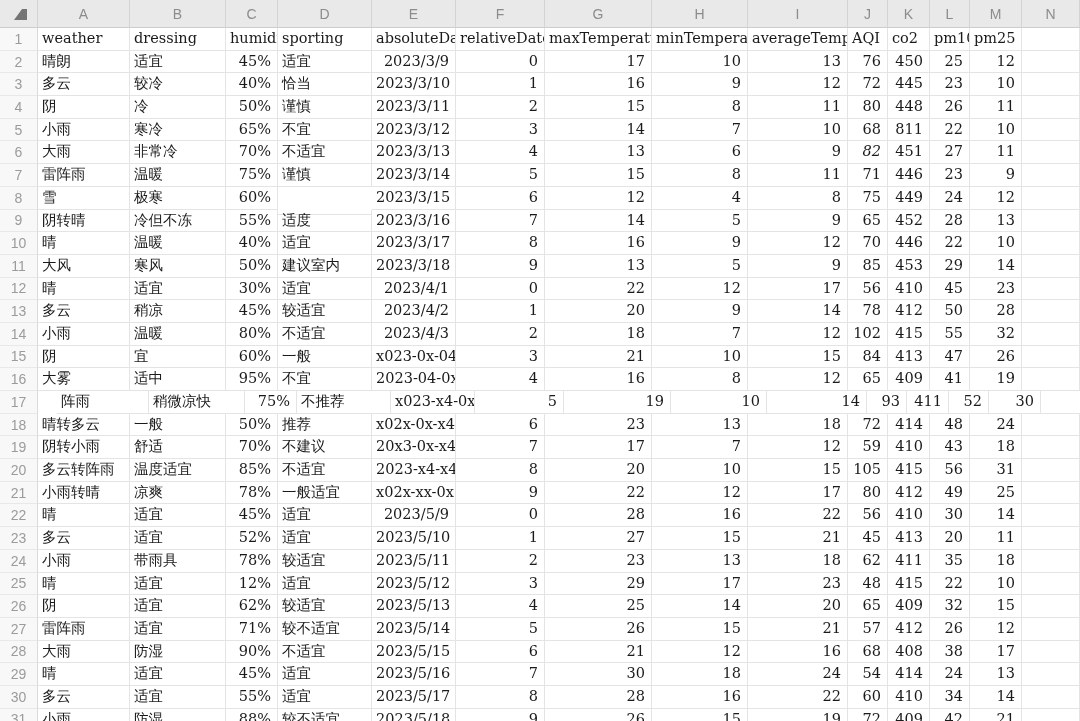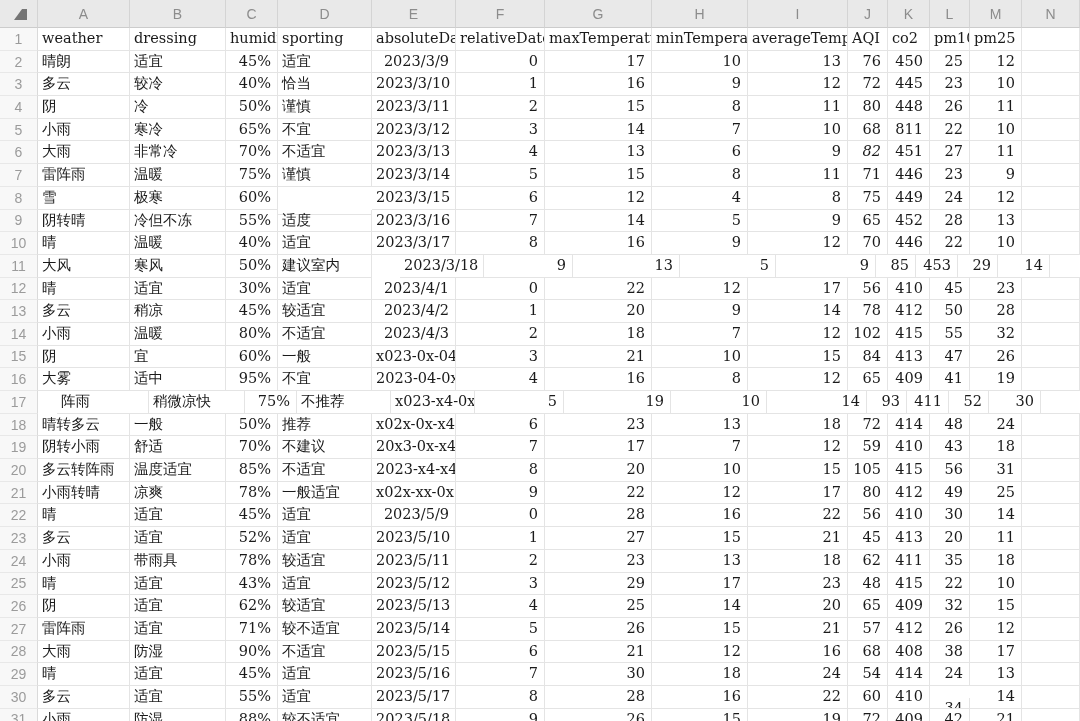--- a/index.html
+++ b/index.html
@@ -242,21 +242,21 @@
         <div class="cell right" style="width: 40px; flex: 0 0 40px;">22</div>
         <div class="cell right" style="width: 52px; flex: 0 0 52px;">10</div>
         <div class="cell" style="width: 58px; flex: 0 0 58px;"></div>
       </div>
       <div class="grid-row">
         <div class="rownum-cell">11</div>
         <div class="cell" style="width: 92px; flex: 0 0 92px;">大风</div>
         <div class="cell" style="width: 96px; flex: 0 0 96px;">寒风</div>
         <div class="cell right" style="width: 52px; flex: 0 0 52px;">50%</div>
         <div class="cell" style="width: 94px; flex: 0 0 94px;">建议室内</div>
-        <div class="cell right" style="width: 84px; flex: 0 0 84px; margin-left: 28px;">2023/3/18</div>
+        <div class="cell right" style="width: 84px; flex: 0 0 84px;">2023/3/18</div>
         <div class="cell right" style="width: 89px; flex: 0 0 89px;">9</div>
         <div class="cell right" style="width: 107px; flex: 0 0 107px;">13</div>
         <div class="cell right" style="width: 96px; flex: 0 0 96px;">5</div>
         <div class="cell right" style="width: 100px; flex: 0 0 100px;">9</div>
         <div class="cell right" style="width: 40px; flex: 0 0 40px;">85</div>
         <div class="cell right" style="width: 42px; flex: 0 0 42px;">453</div>
         <div class="cell right" style="width: 40px; flex: 0 0 40px;">29</div>
         <div class="cell right" style="width: 52px; flex: 0 0 52px;">14</div>
         <div class="cell" style="width: 58px; flex: 0 0 58px;"></div>
       </div>
@@ -478,21 +478,21 @@
         <div class="cell right" style="width: 40px; flex: 0 0 40px;">62</div>
         <div class="cell right" style="width: 42px; flex: 0 0 42px;">411</div>
         <div class="cell right" style="width: 40px; flex: 0 0 40px;">35</div>
         <div class="cell right" style="width: 52px; flex: 0 0 52px;">18</div>
         <div class="cell" style="width: 58px; flex: 0 0 58px;"></div>
       </div>
       <div class="grid-row">
         <div class="rownum-cell">25</div>
         <div class="cell" style="width: 92px; flex: 0 0 92px;">晴</div>
         <div class="cell" style="width: 96px; flex: 0 0 96px;">适宜</div>
-        <div class="cell right" style="width: 52px; flex: 0 0 52px;">43%</div>
+        <div class="cell right" style="width: 52px; flex: 0 0 52px;">12%</div>
         <div class="cell" style="width: 94px; flex: 0 0 94px;">适宜</div>
         <div class="cell right" style="width: 84px; flex: 0 0 84px;">2023/5/12</div>
         <div class="cell right" style="width: 89px; flex: 0 0 89px;">3</div>
         <div class="cell right" style="width: 107px; flex: 0 0 107px;">29</div>
         <div class="cell right" style="width: 96px; flex: 0 0 96px;">17</div>
         <div class="cell right" style="width: 100px; flex: 0 0 100px;">23</div>
         <div class="cell right" style="width: 40px; flex: 0 0 40px;">48</div>
         <div class="cell right" style="width: 42px; flex: 0 0 42px;">415</div>
         <div class="cell right" style="width: 40px; flex: 0 0 40px;">22</div>
         <div class="cell right" style="width: 52px; flex: 0 0 52px;">10</div>
@@ -572,21 +572,21 @@
         <div class="cell" style="width: 96px; flex: 0 0 96px;">适宜</div>
         <div class="cell right" style="width: 52px; flex: 0 0 52px;">55%</div>
         <div class="cell" style="width: 94px; flex: 0 0 94px;">适宜</div>
         <div class="cell right" style="width: 84px; flex: 0 0 84px;">2023/5/17</div>
         <div class="cell right" style="width: 89px; flex: 0 0 89px;">8</div>
         <div class="cell right" style="width: 107px; flex: 0 0 107px;">28</div>
         <div class="cell right" style="width: 96px; flex: 0 0 96px;">16</div>
         <div class="cell right" style="width: 100px; flex: 0 0 100px;">22</div>
         <div class="cell right" style="width: 40px; flex: 0 0 40px;">60</div>
         <div class="cell right" style="width: 42px; flex: 0 0 42px;">410</div>
-        <div class="cell right" style="width: 40px; flex: 0 0 40px; margin-top: 12px;">34</div>
+        <div class="cell right" style="width: 40px; flex: 0 0 40px;">34</div>
         <div class="cell right" style="width: 52px; flex: 0 0 52px;">14</div>
         <div class="cell" style="width: 58px; flex: 0 0 58px;"></div>
       </div>
       <div class="grid-row">
         <div class="rownum-cell">31</div>
         <div class="cell" style="width: 92px; flex: 0 0 92px;">小雨</div>
         <div class="cell" style="width: 96px; flex: 0 0 96px;">防湿</div>
         <div class="cell right" style="width: 52px; flex: 0 0 52px;">88%</div>
         <div class="cell" style="width: 94px; flex: 0 0 94px;">较不适宜</div>
         <div class="cell right" style="width: 84px; flex: 0 0 84px;">2023/5/18</div>

